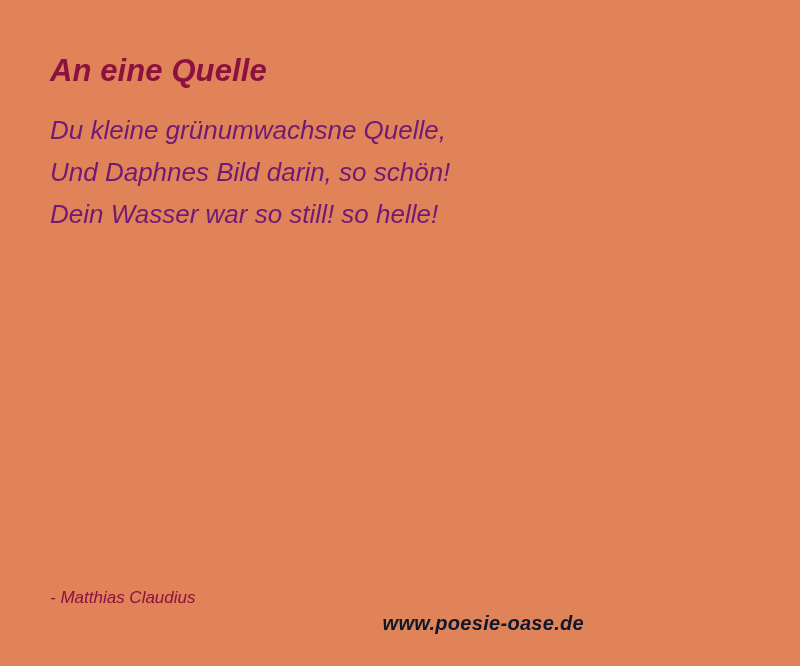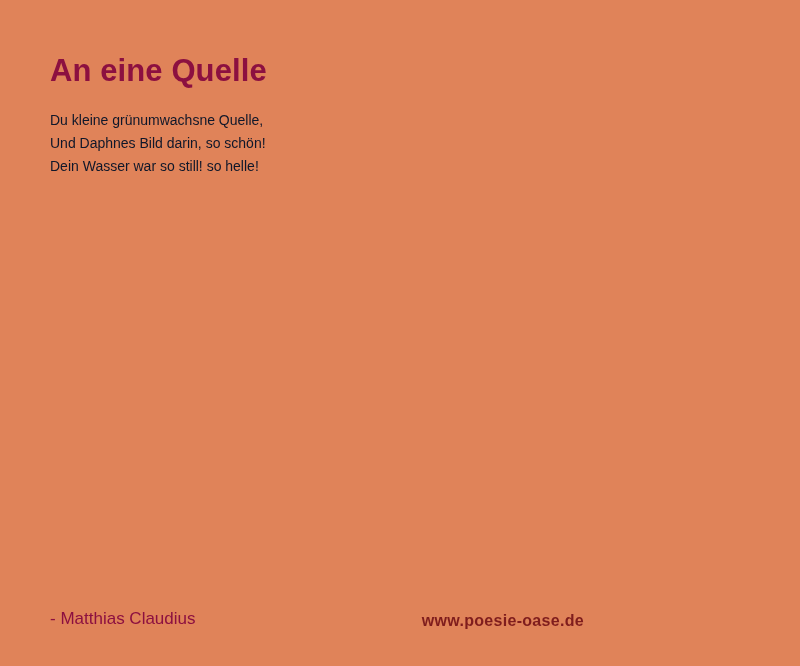--- a/index.html
+++ b/index.html
@@ -13,53 +13,53 @@
     font-family: "Liberation Sans", sans-serif;
     overflow: hidden;
   }
   .poem-card {
     position: relative;
     width: 632px;
     height: 666px;
     box-sizing: border-box;
     padding: 52px 50px 0 50px;
     color: #8c1040;
+    font-style: italic;
   }
   .poem-title {
     font-size: 31px;
     font-weight: bold;
     letter-spacing: 0.1px;
     color: #8c1040;
     margin: 0 0 20px 0;
     line-height: 1.2;
   }
   .stanza {
     margin: 0 0 28px 0;
   }
   .poem-line {
-    font-size: 14px;
+    font-size: 26px;
     line-height: 1.62;
-    color: #0f172a;
+    color: #701a75;
     white-space: pre;
   }
   .poem-author {
     position: absolute;
     left: 50px;
     top: 588px;
     font-size: 17px;
     color: #8c1040;
-    margin-top: 21px;
   }
   .site-credit {
     position: absolute;
     right: 48px;
     top: 612px;
-    font-size: 16px;
+    font-size: 20px;
     font-weight: bold;
-    color: #7f1d1d;
+    color: #0f172a;
     letter-spacing: 0.3px;
   }
 </style>
 </head>
 <body>
 
 <div class="poem-card">
 
   <h1 class="poem-title">An eine Quelle</h1>
 

